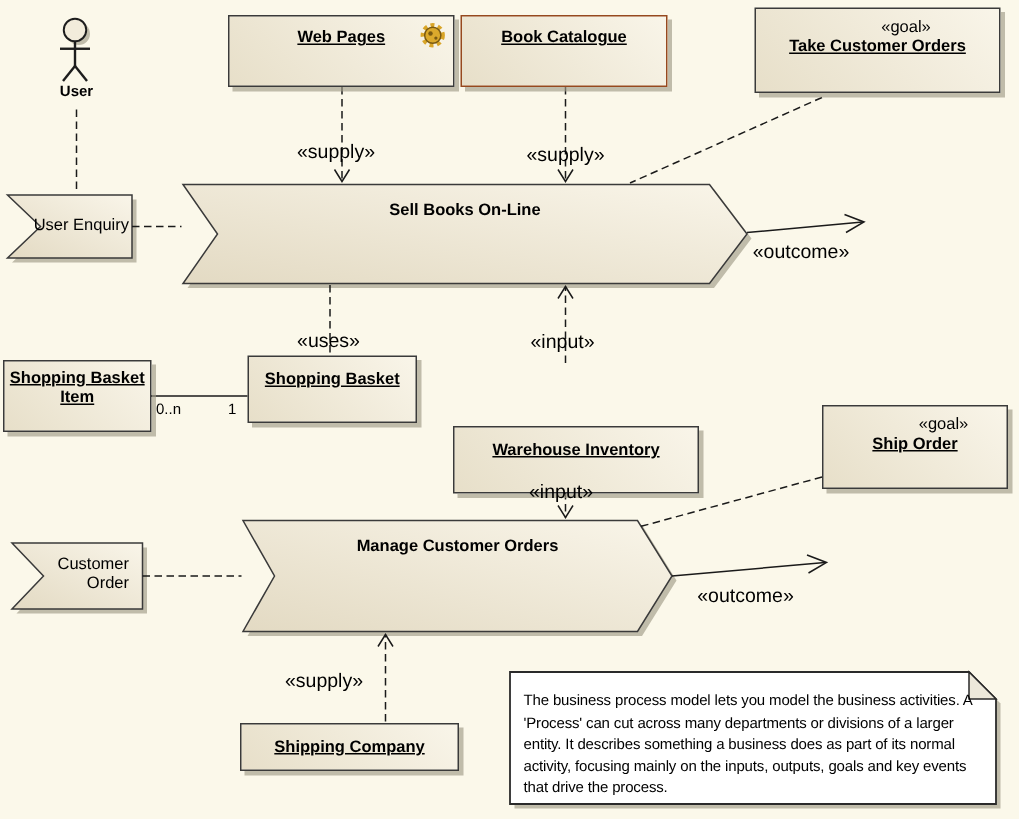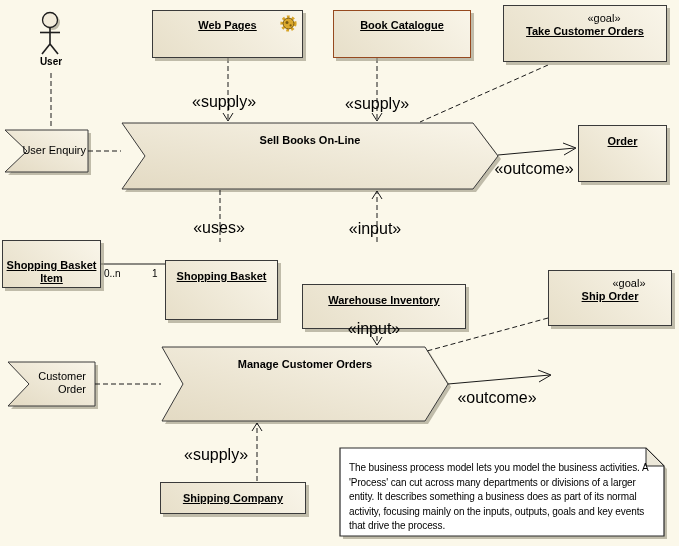--- a/index.html
+++ b/index.html
@@ -18,21 +18,21 @@
     font-size:11px;font-weight:bold;text-align:center;
     padding-top:9px;line-height:13px;
   }
   .box .title{text-decoration:underline;}
   .box.two-line{padding-top:6px;}
   .stereo{display:block;font-weight:normal;text-decoration:none;margin-left:38px;}
   .brown{border-color:#96491f;}
   
   .proc-label{position:absolute;font-size:11px;font-weight:bold;text-align:center;}
   .ev-label{position:absolute;font-size:11px;font-weight:normal;text-align:right;line-height:13px;}
-  .conn-label{position:absolute;font-size:16px;white-space:nowrap;transform:translateX(-50%);}
+  .conn-label{position:absolute;font-size:13px;white-space:nowrap;transform:translateX(-50%);}
   .mult-label{position:absolute;font-size:10px;white-space:nowrap;}
   .actor-label{position:absolute;font-size:10px;font-weight:bold;text-align:center;}
   .note-text{position:absolute;left:349px;top:461px;width:303px;font-size:10px;line-height:14.5px;letter-spacing:-0.1px;}
   
   .shape{fill:url(#shapeGrad);stroke:#3a3a3a;stroke-width:1;}
   .shadow{fill:rgba(160,155,135,.65);stroke:none;}
   .conn{stroke:#1a1a1a;stroke-width:1;fill:none;}
   .dash{stroke-dasharray:5,3;}
   .arrow{stroke:#1a1a1a;stroke-width:1;fill:none;}
   .note-shape{fill:#ffffff;stroke:#2a2a2a;stroke-width:1.2;}
@@ -142,38 +142,35 @@
   <div class="box" style="left:152px;top:10px;width:151px;height:48px;padding-top:8px;">
     <span class="title">Web Pages</span>
     <svg width="19" height="19" style="position:absolute;right:4px;top:3px;" viewBox="0 0 19 19">
       <circle cx="9.5" cy="9.5" r="6.6" fill="none" stroke="#d9a528" stroke-width="3" stroke-dasharray="2.6,2.3"></circle>
       <circle cx="9.5" cy="9.5" r="5.4" fill="#dba92c" stroke="#7a5a12" stroke-width="1"></circle>
       <circle cx="8" cy="8.4" r="1.5" fill="#7a5a12"></circle>
       <circle cx="11.6" cy="11.4" r="1.1" fill="#7a5a12"></circle>
     </svg>
   </div>
 
-  <div class="box brown" style="left:307px;top:10px;width:138px;height:48px;padding-top:8px;margin-left:26px;">
+  <div class="box brown" style="left:307px;top:10px;width:138px;height:48px;padding-top:8px;">
     <span class="title">Book Catalogue</span>
   </div>
 
   <div class="box two-line" style="left:503px;top:5px;width:164px;height:57px;">
     <span class="stereo">«goal»</span>
     <span class="title">Take Customer Orders</span>
   </div>
 
-  <div class="box" style="left:578px;top:125px;width:89px;height:57px;">
-    <span class="title">Order</span>
-  </div>
-
-  <div class="box" style="left:2px;top:240px;width:99px;height:48px;padding-top:18px;">
+
+  <div class="box" style="left:2px;top:240px;width:99px;height:48px;padding-top:5px;">
     <span class="title">Shopping Basket Item</span>
   </div>
 
-  <div class="box" style="left:165px;top:260px;width:113px;height:60px;">
+  <div class="box" style="left:165px;top:237px;width:113px;height:45px;">
     <span class="title">Shopping Basket</span>
   </div>
 
   <div class="box" style="left:302px;top:243px;width:164px;height:45px;margin-top:41px;">
     <span class="title">Warehouse Inventory</span>
   </div>
 
   <div class="box two-line" style="left:548px;top:270px;width:124px;height:56px;">
     <span class="stereo">«goal»</span>
     <span class="title">Ship Order</span>

